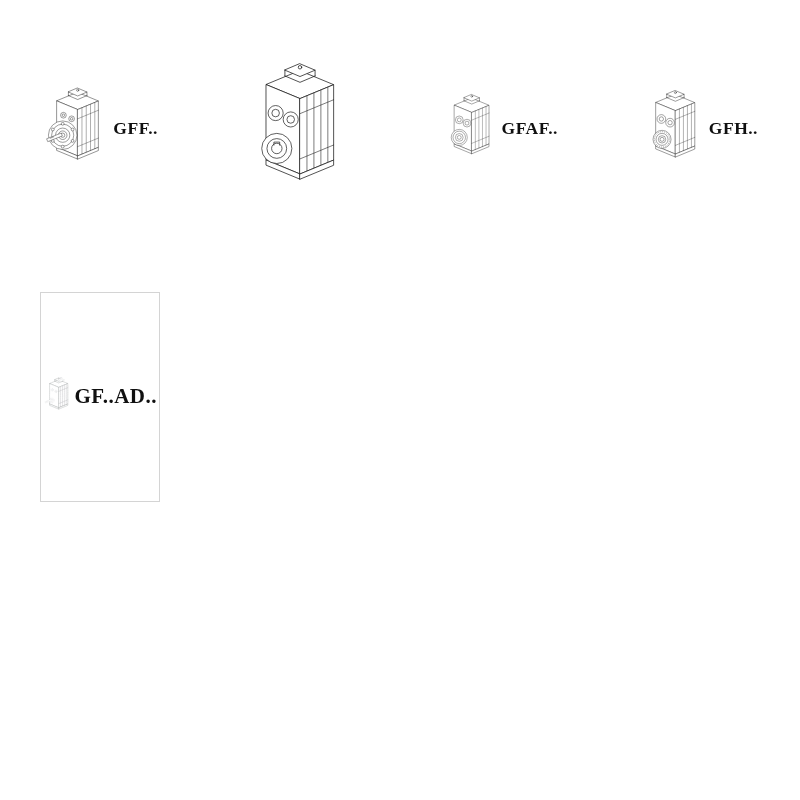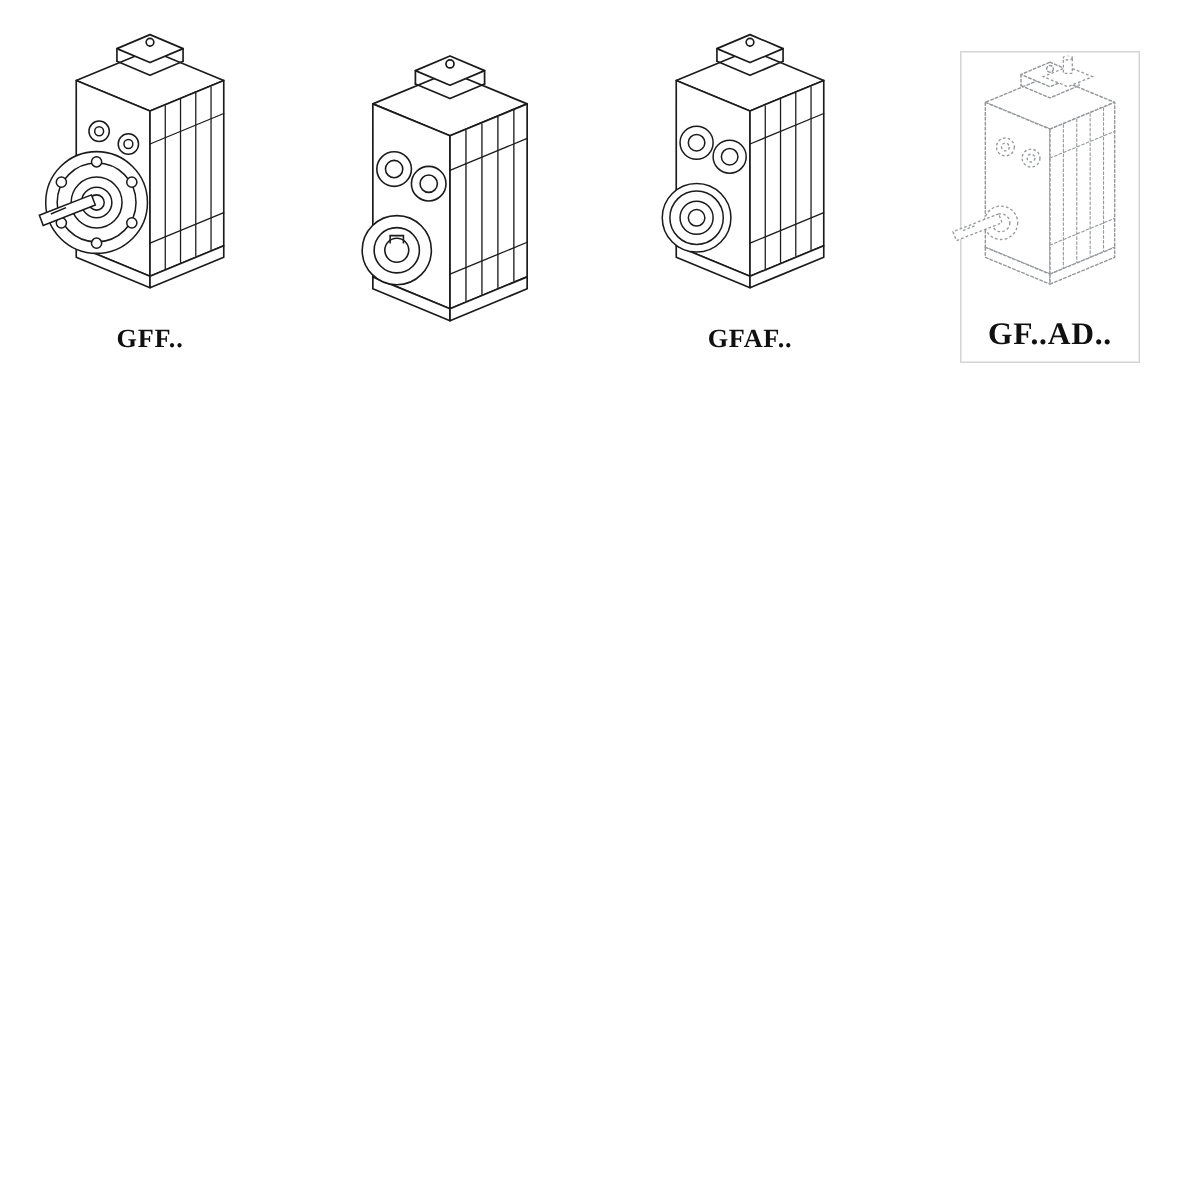--- a/index.html
+++ b/index.html
@@ -7,22 +7,22 @@
     width:800px; height:800px; overflow:hidden;
     font-family:"Liberation Serif", serif;
   }
   .grid {
     width:800px; height:800px;
     display:grid;
     grid-template-columns:repeat(4, 200px);
     grid-template-rows:258px 260px 282px;
   }
   .cell {
-    display:flex; flex-direction:column;
-    align-items:center; justify-content:flex-end;
+    display:flex; 
+    align-items:center; 
     padding:2px 2px 6px 2px; box-sizing:border-box;
   }
   .cell.boxed { border:1px solid #d4d4d4;margin-top:34px; }
   .drawing { width:182px; height:204px; display:block; }
   .cell:nth-child(n+9) .drawing { height:224px; }
   svg.solid { color:#1b1b1b; }
   svg.light { color:#95999c; stroke-dasharray:2.4 2; }
   .label {
     margin:2px 0 0 0;
     font-weight:bold;
@@ -245,20 +245,26 @@
   </figure>
 
   <figure class="cell">
     <svg class="drawing solid" viewBox="0 0 200 230">
         <use href="#gb-hollow"></use>
       </svg>
     <figcaption class="label">GFAF..</figcaption>
   </figure>
 
 
+  <figure class="cell">
+    <svg class="drawing solid" viewBox="0 0 200 230">
+        <use href="#gb-bearing"></use>
+      </svg>
+    <figcaption class="label">GFH..</figcaption>
+  </figure>
 
 
 
 
 
 
 
   <figure class="cell big boxed">
     <svg class="drawing light" viewBox="0 0 200 230">
         <use href="#gb-ad"></use>

